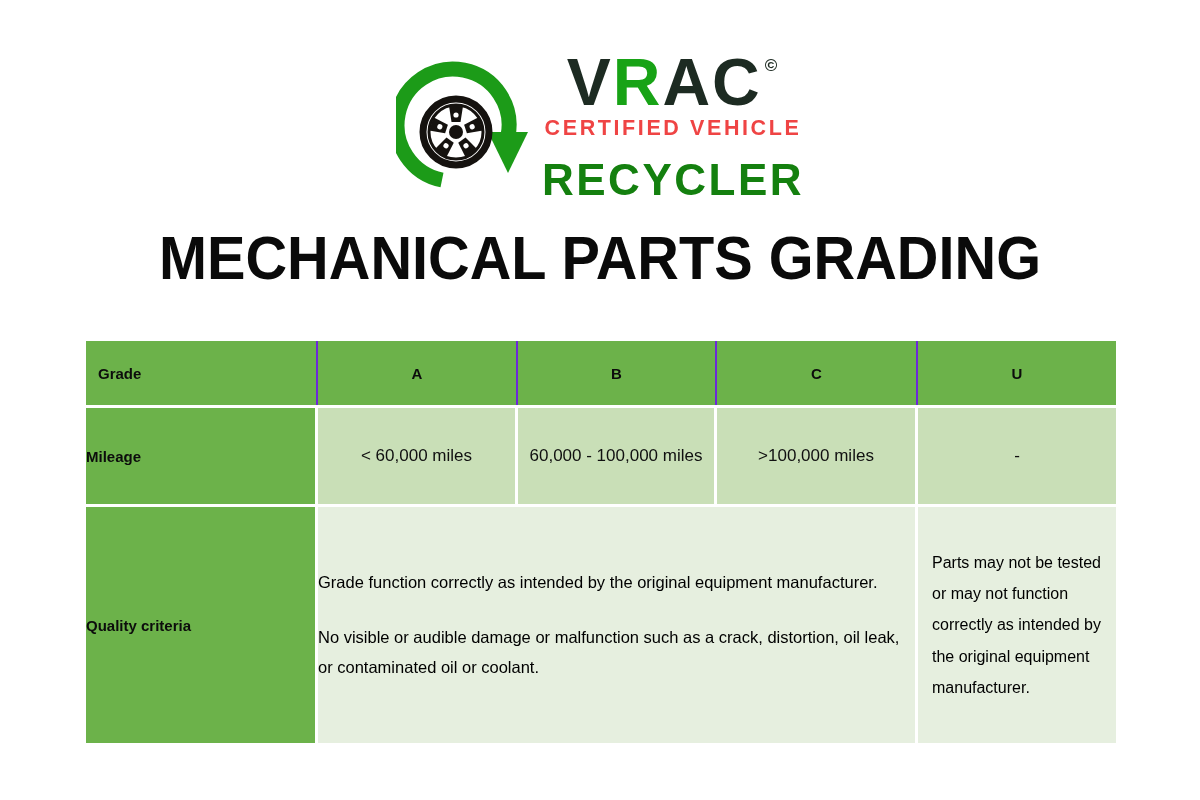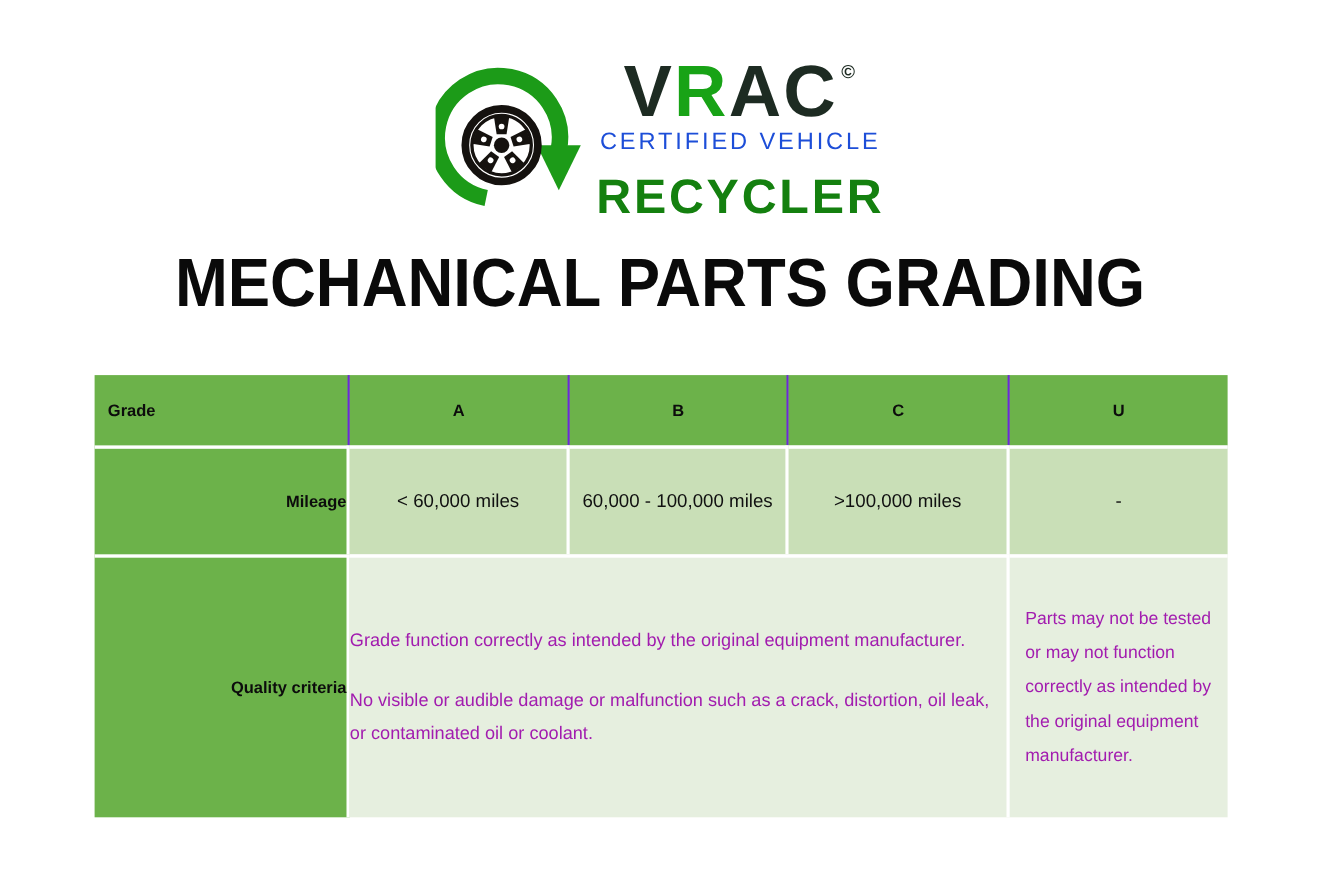--- a/index.html
+++ b/index.html
@@ -59,24 +59,24 @@
   .wordmark .copy {
     font-size: 17px;
     line-height: 1;
     margin-left: 3px;
     margin-top: 6px;
     font-weight: bold;
     color: #1d2b22;
   }
   .subline {
     font-family: "Liberation Sans", sans-serif;
-    font-weight: normal;
+    font-weight: bold;
     font-size: 21.5px;
     letter-spacing: 2.6px;
-    color: #1d4ed8;
+    color: #ef4444;
     margin-top: 2px;
     white-space: nowrap;
   }
   .recycler {
     font-family: "Liberation Sans", sans-serif;
     font-weight: bold;
     font-size: 44px;
     letter-spacing: 2.5px;
     color: #14800f;
     margin-top: 16px;
@@ -125,42 +125,42 @@
   .hdr.last { border-right: none; }
   .hdr.left {
     text-align: left;
     padding-left: 12px;
   }
   .rowlabel {
     background: #6cb24a;
     font-weight: bold;
     font-size: 15px;
     color: #0c0c0c;
-    text-align: right;
+    text-align: left;
     padding-left: 12px;
     border-top: 3px solid #ffffff;
     border-right: 3px solid #ffffff;
   }
   .mcell {
     background: #c9dfb7;
     height: 96px;
     font-size: 17px;
     color: #101010;
     text-align: center;
     line-height: 1.7;
     border-top: 3px solid #ffffff;
     border-right: 3px solid #ffffff;
     padding: 0 6px;
   }
   .mcell.last { border-right: none; }
   .qcell {
     background: #e6efdf;
     height: 216px;
     font-size: 16.5px;
-    color: #a21caf;
+    color: #000000;
     vertical-align: middle;
     border-top: 3px solid #ffffff;
     border-right: 3px solid #ffffff;
     padding: 10px 14px 10px 16px;
     line-height: 1.78;
   }
   .qcell.last { border-right: none; }
   .qcell p { margin: 0; }
   .qcell p.spaced { margin-top: 26px; }
   .qcell.narrow {

